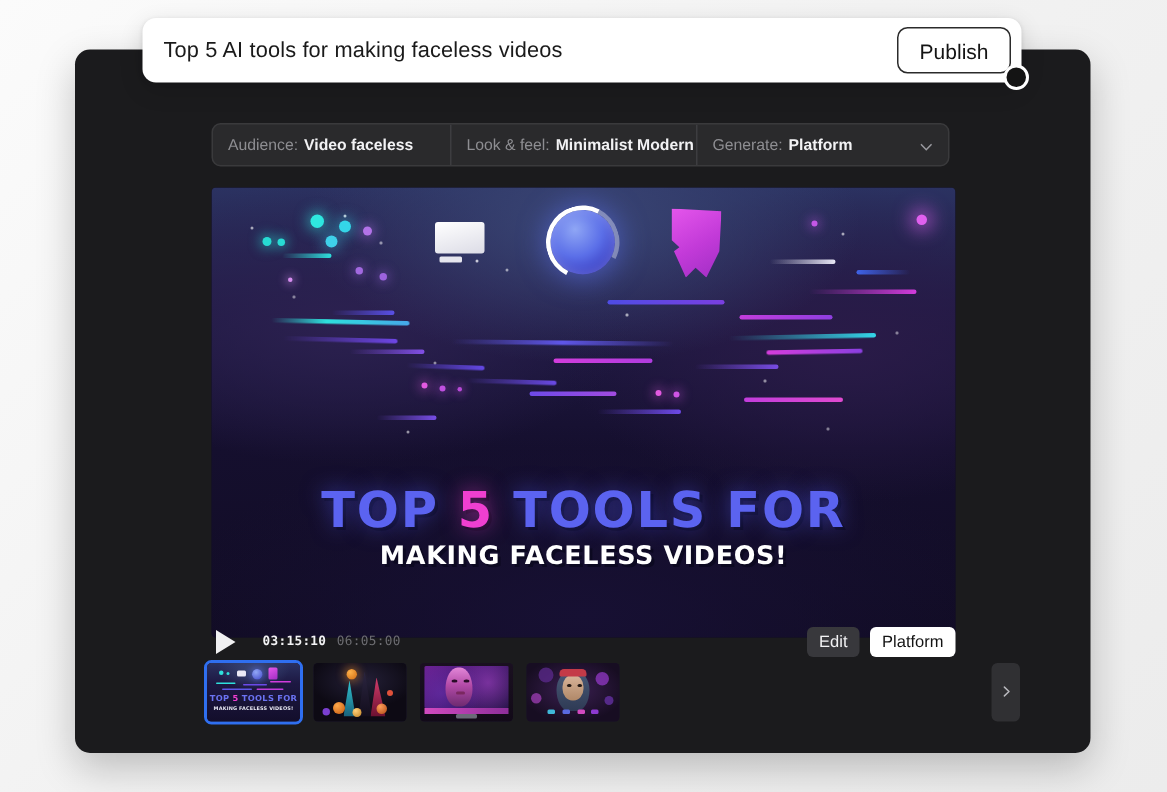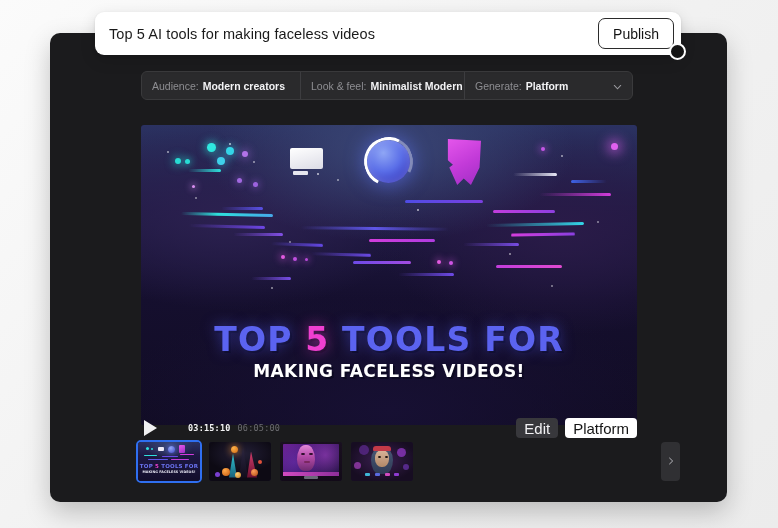--- a/index.html
+++ b/index.html
@@ -64,21 +64,21 @@
     width: 17px; height: 17px;
     border-radius: 50%;
     background: #141414;
     border: 2px solid #ffffff;
     z-index: 40;
   }
 
   
   .filters {
     position: absolute;
-    left: 91px; top: 38px;
+    left: 91px; top: 49px;
     width: 492px; height: 29px;
     display: flex;
     background: #2a2a2c;
     border: 1px solid #3a3a3c;
     border-radius: 6px;
     overflow: hidden;
   }
   .filter {
     display: flex; align-items: center;
     padding: 0 10px;
@@ -212,27 +212,27 @@
     margin-left: 3px;
     cursor: pointer;
   }
   .times {
     margin-left: 18px;
     font-family: "DejaVu Sans Mono", monospace;
     font-size: 8.5px;
     letter-spacing: .2px;
     display: flex; gap: 7px; align-items: baseline;
   }
-  .t-cur { color: #f3f3f5; font-weight: bold; margin-left: 13px; }
+  .t-cur { color: #f3f3f5; font-weight: bold; }
   .t-tot { color: #6d6d72; }
   .ctrl-right { margin-left: auto; display: flex; gap: 7px; }
   .btn-edit, .btn-publish {
     height: 20px; padding: 0 8px;
     border-radius: 4px;
-    font-size: 15px;
+    font-size: 11px;
     display: flex; align-items: center;
     cursor: pointer;
     border: none;
     font-family: "Liberation Sans", sans-serif;
   }
   .btn-edit { background: #38383c; color: #f2f2f4; }
   .btn-publish { background: #ffffff; color: #141414; }
 
   
   .thumbs {
@@ -290,21 +290,21 @@
   .next-btn svg { display: block; }
 </style>
 </head>
 <body>
 
 <div class="app-panel">
 
   <div class="filters">
     <div class="filter f-aud">
       <span class="f-key">Audience:</span>
-      <span class="f-val">Modern creators</span>
+      <span class="f-val">Video faceless</span>
     </div>
     <div class="filter f-look">
       <span class="f-key">Look &amp; feel:</span>
       <span class="f-val">Minimalist Modern</span>
     </div>
     <div class="filter f-plat">
       <span class="f-key">Generate:</span>
       <span class="f-val">Platform</span>
       <span class="chev">
         <svg viewBox="0 0 12 12" width="11" height="11">

